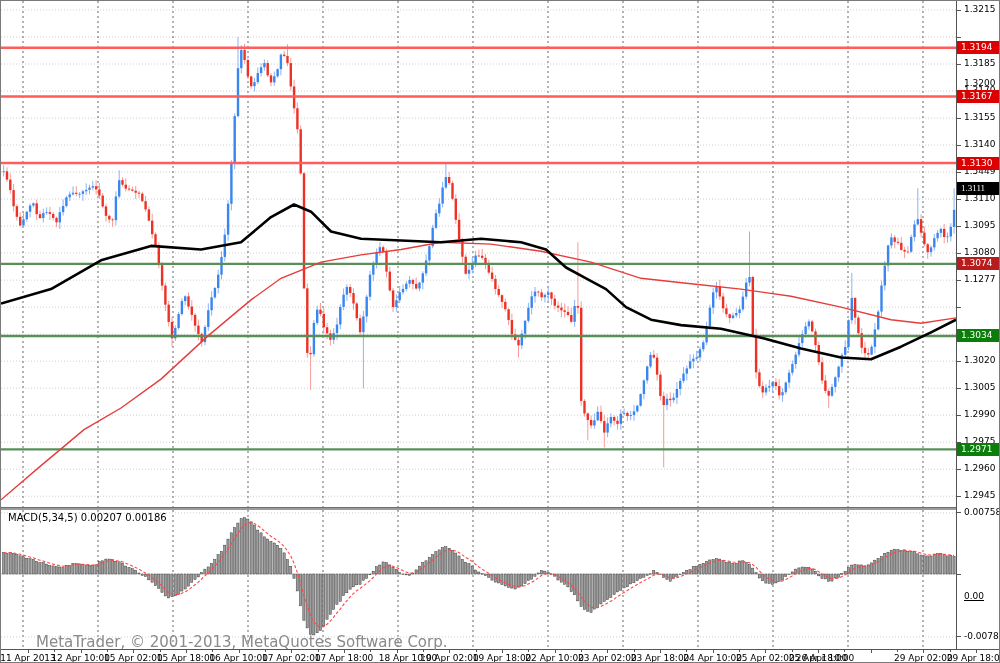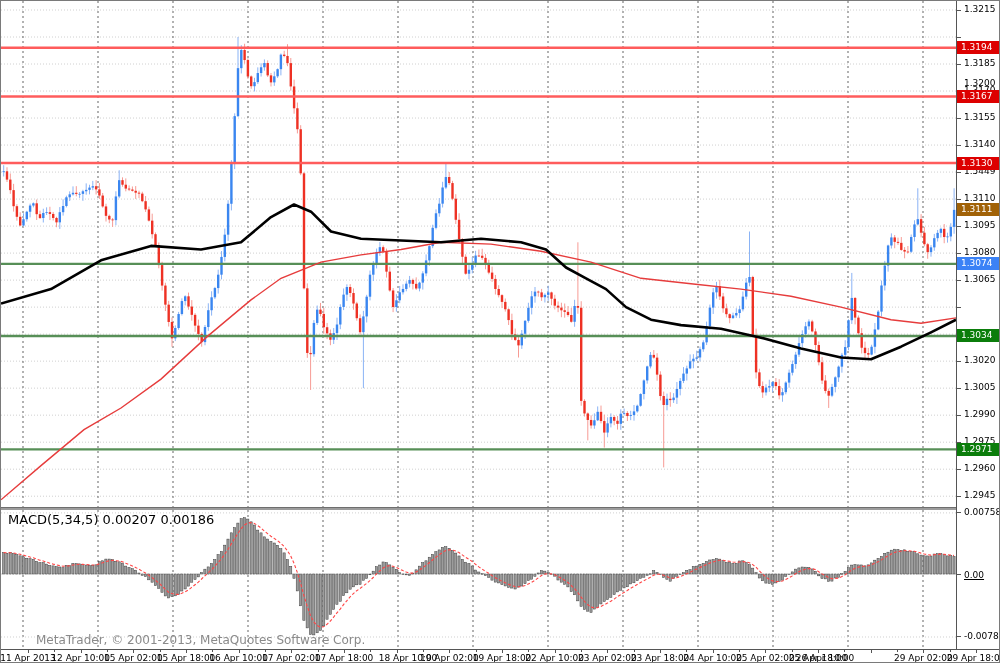--- a/index.html
+++ b/index.html
@@ -3,22 +3,22 @@
 <meta charset="utf-8">
 <style>
   html,body{margin:0;padding:0;background:#e8e8e8;font-family:"DejaVu Sans",sans-serif;}
   #terminal{position:relative;width:1000px;height:663px;background:#fff;border:1px solid #7a7a7a;box-sizing:border-box;overflow:hidden;}
   #main-panel{position:absolute;left:0;top:0;width:955px;height:506px;}
   #splitter{position:absolute;left:0;top:506px;width:1000px;height:3px;background:#9c9c9c;border-top:1px solid #6e6e6e;box-sizing:border-box;}
   #macd-panel{position:absolute;left:0;top:509px;width:955px;height:139px;}
   svg{position:absolute;left:0;top:0;display:block;}
   #symbol-label{position:absolute;left:7px;top:3px;font-size:10px;font-weight:700;color:#000;white-space:nowrap;z-index:5;}
   #symbol-label .arrow{font-size:8px;margin-right:3px;}
-  #macd-label{position:absolute;left:7px;top:2px;font-size:13px;color:#000;white-space:nowrap;z-index:5;}
-  #watermark{position:absolute;left:35px;top:123px;font-size:12px;color:#8a8a8a;white-space:nowrap;z-index:4;}
+  #macd-label{position:absolute;left:7px;top:2px;font-size:10px;color:#000;white-space:nowrap;z-index:5;}
+  #watermark{position:absolute;left:35px;top:123px;font-size:15px;color:#8a8a8a;white-space:nowrap;z-index:4;}
   #price-axis{position:absolute;left:955px;top:0;width:45px;height:648px;background:#fff;border-left:1px solid #555;box-sizing:border-box;}
   .ptick{position:absolute;left:7px;font-size:9px;color:#000;white-space:nowrap;}
   .ptick-mark{position:absolute;left:0;width:4px;height:1px;background:#555;}
   .badge{position:absolute;left:0;width:42px;height:13px;line-height:13px;font-size:9px;color:#fff;padding-left:4px;box-sizing:border-box;z-index:3;}
   #time-axis{position:absolute;left:0;top:648px;width:1000px;height:15px;background:#fff;border-top:1px solid #555;box-sizing:border-box;}
   .ttick{position:absolute;top:3px;font-size:9px;color:#000;white-space:nowrap;transform:translateX(-50%);}
   .ttick-mark{position:absolute;top:0;width:1px;height:3px;background:#555;}
   .ttick-mark.minor{height:2px;}
 </style>
 </head>
@@ -1000,48 +1000,48 @@
       <div class="ptick" style="top: 138.057px;">1.3140</div>
       <div class="ptick-mark" style="top: 170.568px;"></div>
       <div class="ptick" style="top: 165.068px;">1.5449</div>
       <div class="ptick-mark" style="top: 197.578px;"></div>
       <div class="ptick" style="top: 192.078px;">1.3110</div>
       <div class="ptick-mark" style="top: 224.589px;"></div>
       <div class="ptick" style="top: 219.089px;">1.3095</div>
       <div class="ptick-mark" style="top: 251.6px;"></div>
       <div class="ptick" style="top: 246.1px;">1.3080</div>
       <div class="ptick-mark" style="top: 278.61px;"></div>
-      <div class="ptick" style="top: 273.11px;">1.3065</div>
+      <div class="ptick" style="top: 273.11px;">1.1277</div>
       <div class="ptick-mark" style="top: 305.621px;"></div>
       <div class="ptick" style="top: 300.121px; margin-left: 45px;">1.3050</div>
       <div class="ptick-mark" style="top: 332.632px;"></div>
       <div class="ptick" style="top: 327.132px;">1.3035</div>
       <div class="ptick-mark" style="top: 359.642px;"></div>
       <div class="ptick" style="top: 354.142px;">1.3020</div>
       <div class="ptick-mark" style="top: 386.653px;"></div>
       <div class="ptick" style="top: 381.153px;">1.3005</div>
       <div class="ptick-mark" style="top: 413.664px;"></div>
       <div class="ptick" style="top: 408.164px;">1.2990</div>
       <div class="ptick-mark" style="top: 440.674px;"></div>
       <div class="ptick" style="top: 435.174px;">1.2975</div>
       <div class="ptick-mark" style="top: 467.685px;"></div>
       <div class="ptick" style="top: 462.185px;">1.2960</div>
       <div class="ptick-mark" style="top: 494.696px;"></div>
       <div class="ptick" style="top: 489.196px;">1.2945</div>
       <div class="badge" style="top: 40.3185px; background: rgb(221, 0, 0);">1.3194</div>
       <div class="badge" style="top: 88.9377px; background: rgb(221, 0, 0);">1.3167</div>
       <div class="badge" style="top: 155.564px; background: rgb(221, 0, 0);">1.3130</div>
-      <div class="badge" style="top: 202px; background: #a16207;">1.3111</div>
-      <div class="badge" style="top: 256.404px; background: #3b82f6;">1.3074</div>
+      <div class="badge" style="top: 181px; background: #000000; font-family: Liberation Serif, serif;">1.3111</div>
+      <div class="badge" style="top: 256.404px; background: #b91c1c;">1.3074</div>
       <div class="badge" style="top: 328.432px; background: rgb(11, 125, 11);">1.3034</div>
       <div class="badge" style="top: 441.877px; background: rgb(11, 125, 11);">1.2971</div>
       <div class="ptick-mark" style="top: 511.403px;"></div>
       <div class="ptick" style="top: 505.903px;">0.00758</div>
       <div class="ptick-mark" style="top: 572.517px;"></div>
-      <div class="ptick" style="top: 569px; text-decoration: underline;">0.00</div>
+      <div class="ptick" style="top: 590px; text-decoration: underline;">0.00</div>
       <div class="ptick-mark" style="top: 635.487px;"></div>
       <div class="ptick" style="top: 629.987px;">-0.00781</div>
     </div>
   <div id="time-axis">
       <div class="ttick" style="left: 27px;">11 Apr 2013</div>
       <div class="ttick-mark" style="left: 27px;"></div>
       <div class="ttick-mark minor" style="left: 53.3333px;"></div>
       <div class="ttick" style="left: 79.6667px;">12 Apr 10:00</div>
       <div class="ttick-mark" style="left: 79.6667px;"></div>
       <div class="ttick-mark minor" style="left: 106px;"></div>

